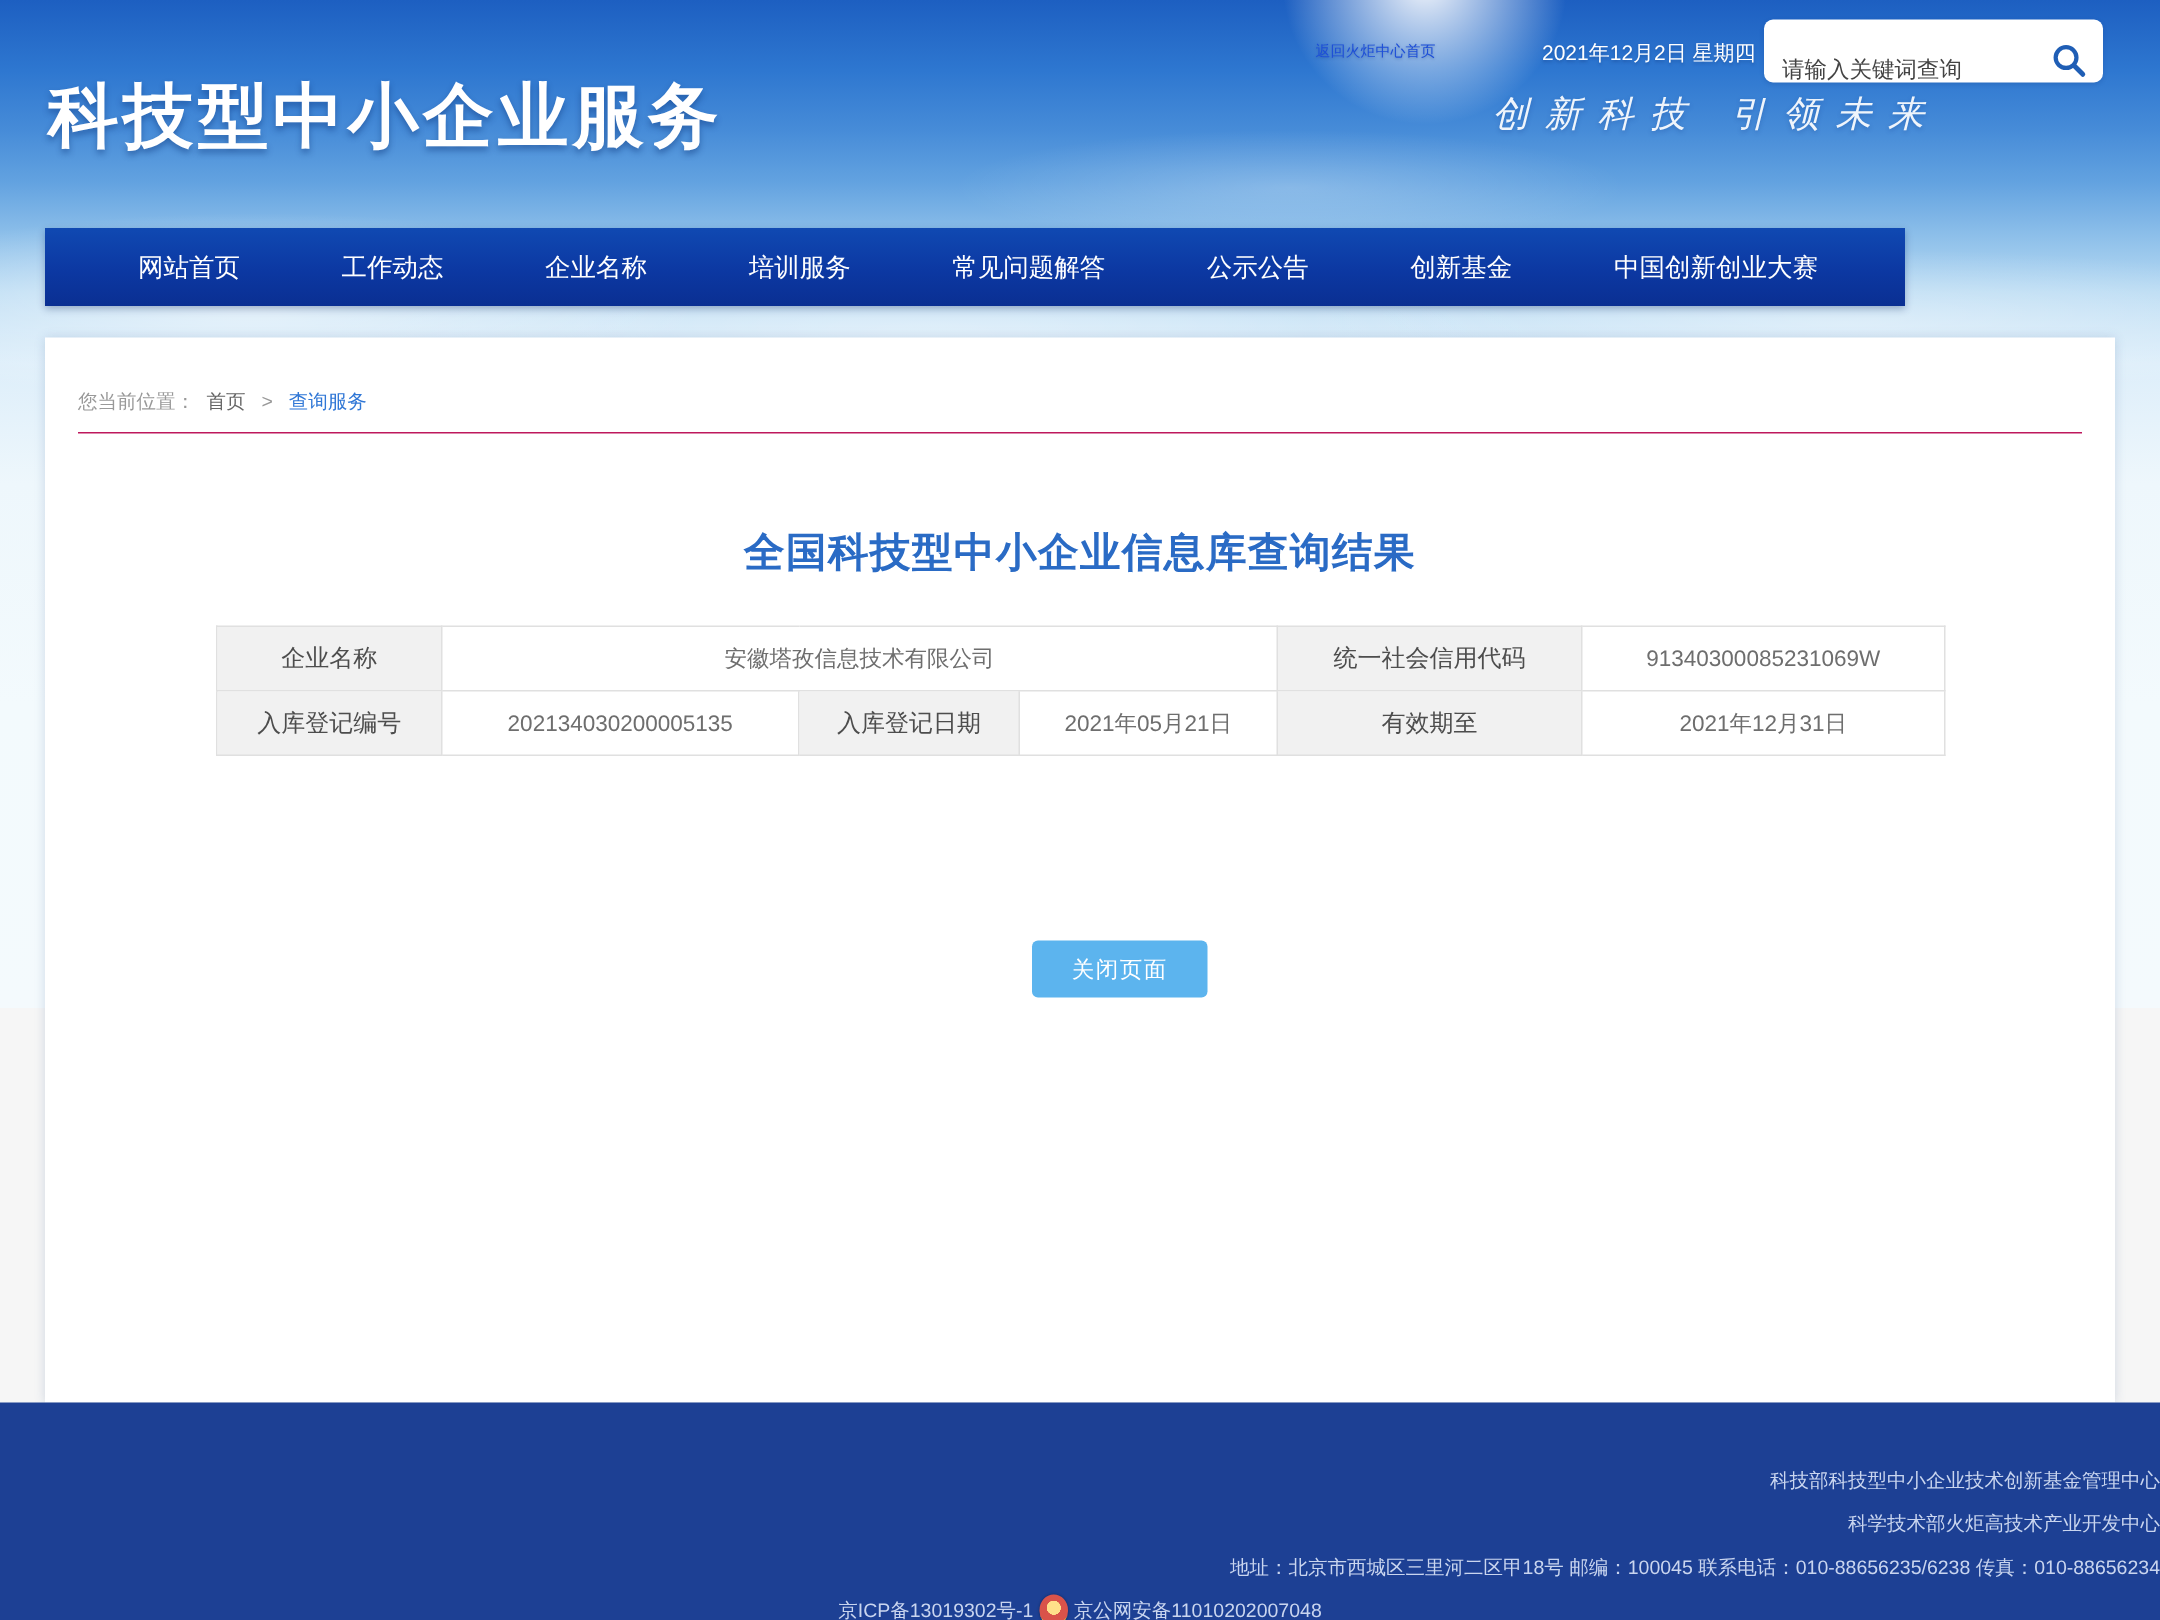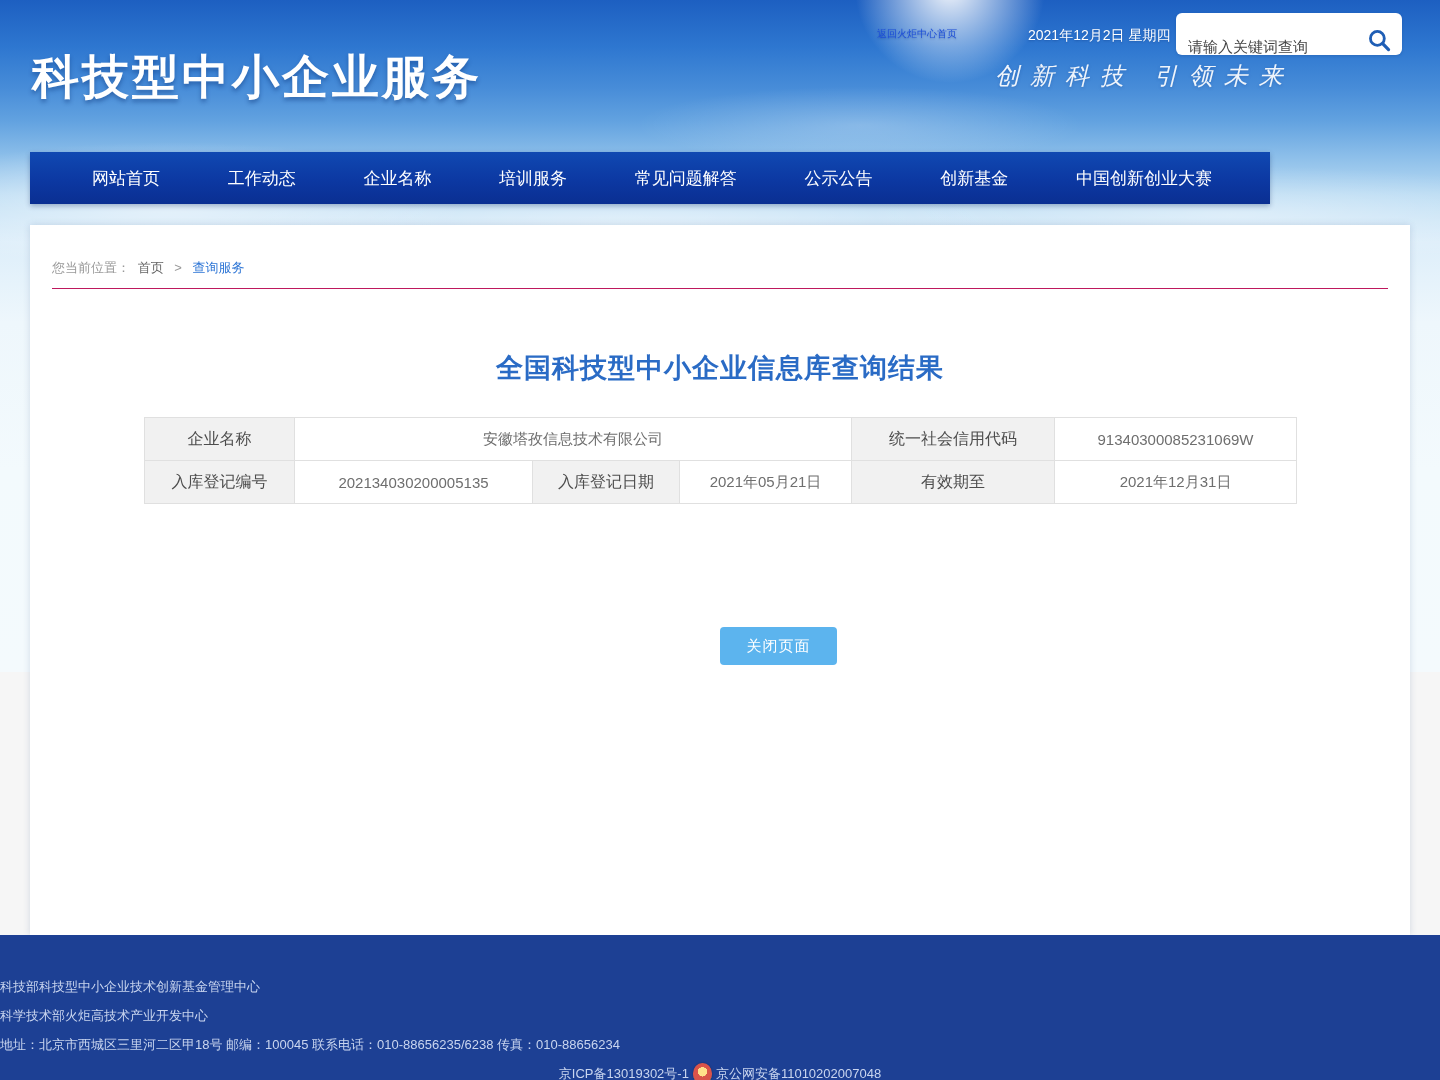--- a/index.html
+++ b/index.html
@@ -80,29 +80,29 @@
     border-collapse:collapse; table-layout:fixed;
   }
   .info-table td {
     border:1px solid #e0e0e0; height:43px; text-align:center;
     font-size:16px; overflow:hidden; white-space:nowrap;
   }
   .info-table td.label { background:#f1f1f1; color:#4d4d4d; }
   .info-table td.value { background:#fff; color:#6e6e6e; font-size:15px; }
   
   .close-btn {
-    position:absolute; top:402px; left:690px; width:117px; height:38px;
+    position:absolute; top:402px; left:658px; width:117px; height:38px;
     background:#5cb4ee; color:#fff; border:none; border-radius:4px;
     font-size:15px; cursor:pointer; font-family:"Liberation Sans", sans-serif;
     letter-spacing:1px;
   }
   
   .site-footer {
     position:absolute; top:935px; left:0; width:1440px; height:145px;
-    background:#1d4094; color:#c9d5ef; font-size:13px; text-align:left;
+    background:#1d4094; color:#c9d5ef; font-size:13px; text-align:right;
     padding-top:37px;
   }
   .site-footer .f-line { height:29px; line-height:29px; }
   .f-beian { height:29px; line-height:29px; display:flex; align-items:center; justify-content:center; }
   .f-beian a { color:#c9d5ef; text-decoration:none; }
   .badge-icon {
     display:inline-block; width:19px; height:21px; border-radius:50% 50% 48% 48%;
     background:radial-gradient(circle at 50% 42%, #ffe08a 0 30%, #d9534a 31% 68%, #d8a83e 69% 100%);
     margin:0 4px; box-shadow:0 0 2px rgba(0,0,0,.4);
   }

